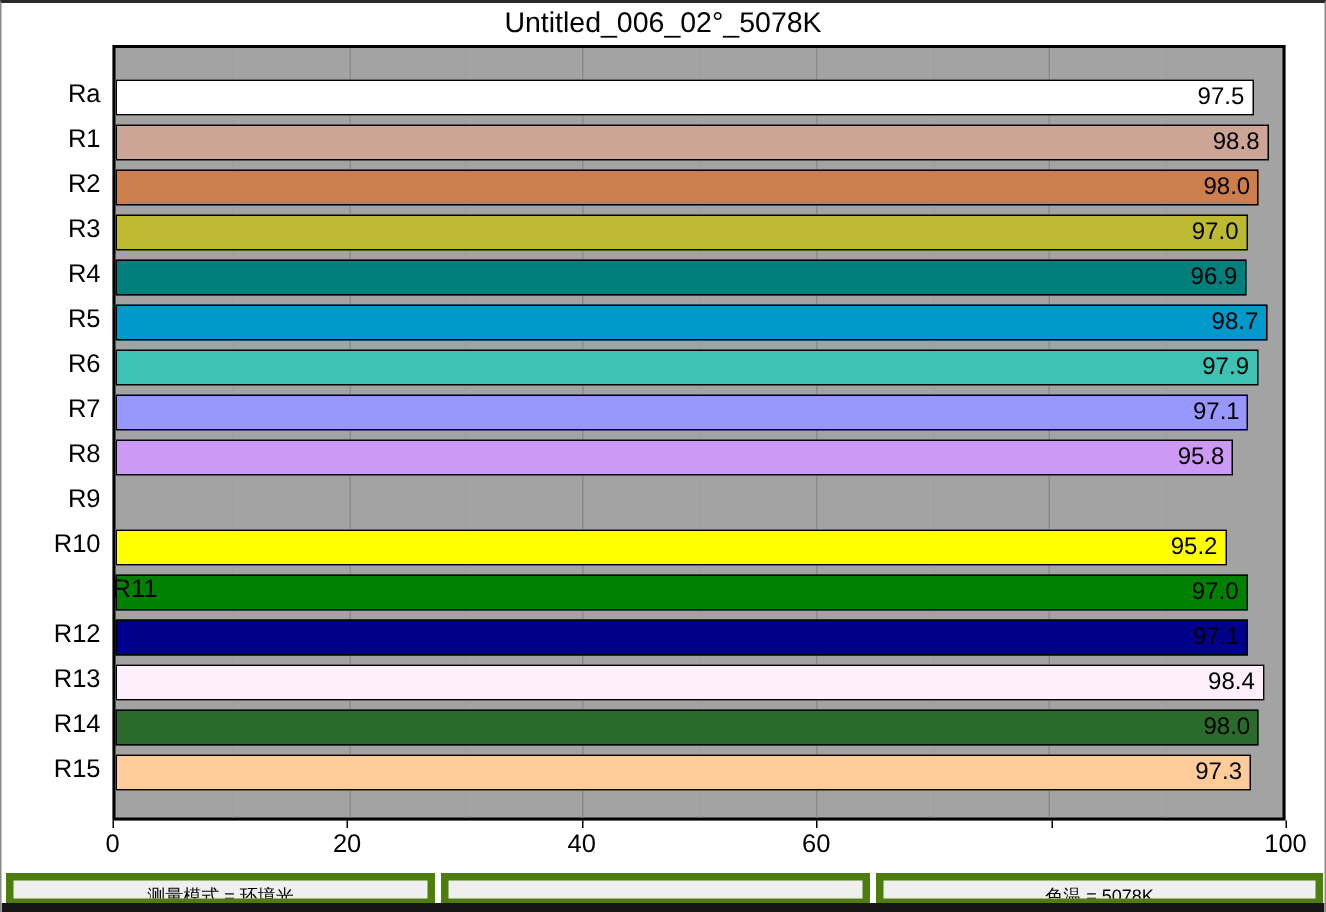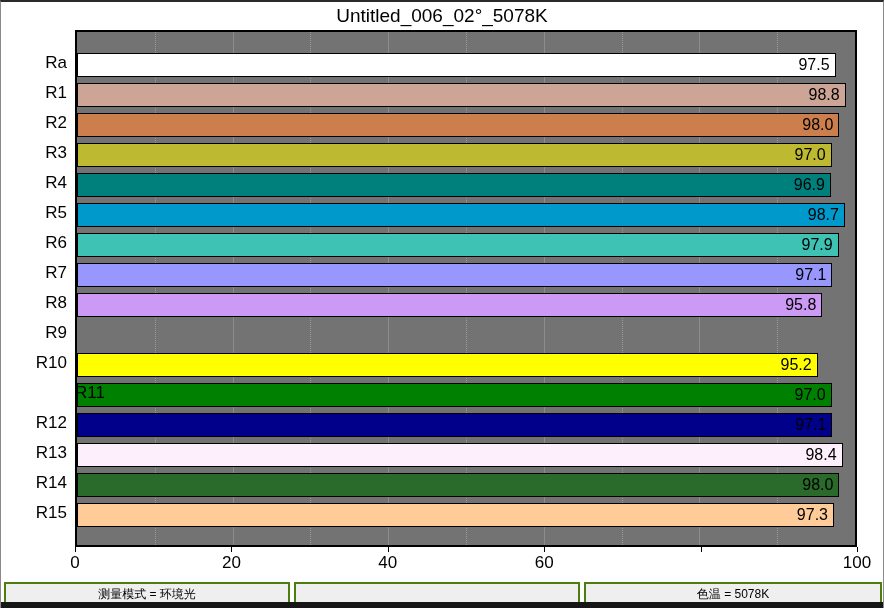--- a/index.html
+++ b/index.html
@@ -13,21 +13,21 @@
     border-left:1px solid #8a8a8a;
     border-right:1px solid #8a8a8a;
     overflow:hidden;
   }
   #chart-title{
     position:absolute;left:0;top:3px;width:100%;
     text-align:center;font-size:19px;color:#000;
   }
   #plot-area{
     position:absolute;left:74px;top:28px;width:782px;height:517px;
-    box-sizing:border-box;border:2px solid #000;background:#737373;
+    box-sizing:border-box;border:2px solid #000;background:#a3a3a3;
   }
   .gridline{position:absolute;top:0;bottom:0;width:0;}
   .gridline.minor{border-left:1px dotted #9a9a9a;}
   .gridline.major{border-left:1px solid #8c8c8c;}
   .bar-row{position:absolute;left:0;right:0;height:24px;}
   .bar{
     position:absolute;left:0;top:0;height:100%;
     box-sizing:border-box;border:1px solid #000;
   }
   .bar-value{
@@ -41,21 +41,21 @@
   }
   #tick-layer{position:absolute;left:74px;top:545px;width:782px;height:6px;}
   .tick-mark{position:absolute;top:0;height:5px;width:0;border-left:1px solid #000;}
   #tick-label-layer{position:absolute;left:74px;top:551px;width:782px;height:20px;}
   .tick-label{
     position:absolute;top:0;transform:translateX(-50%);
     font-size:17px;color:#000;white-space:nowrap;
   }
   .status-segment{
     position:absolute;top:580px;height:22px;
-    box-sizing:border-box;background:#efefef;border:2px solid #4d7c0f;
+    box-sizing:border-box;background:#efefef;border:5px solid #4d7c0f;
     font-size:12px;line-height:20px;text-align:center;color:#000;
     white-space:nowrap;overflow:hidden;
   }
   #status-left{left:3px;width:286px;}
   #status-middle{left:293px;width:286px;}
   #status-right{left:583px;width:298px;}
   #bottom-strip{
     position:absolute;left:0;bottom:0;width:100%;height:6px;background:#161616;
   }
 </style>

